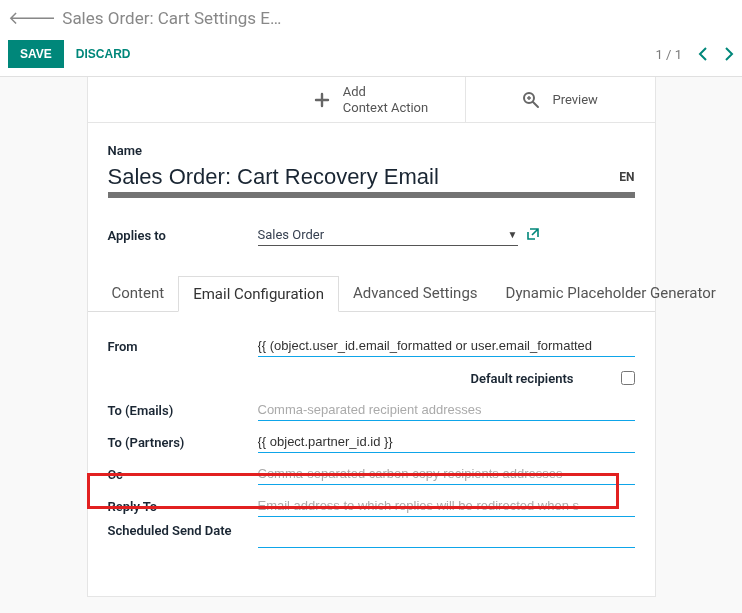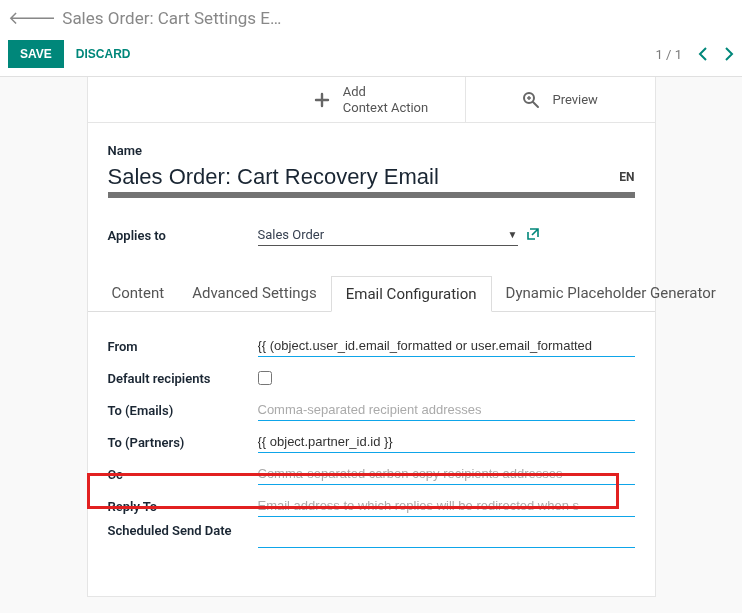--- a/index.html
+++ b/index.html
@@ -194,20 +194,21 @@
     color:#333;
   }
   .tab-body {
     padding: 18px 20px;
   }
   .config-row {
     display:flex;
     align-items:center;
     min-height: 32px;
     margin-bottom: 0;
+    justify-content: flex-end;
   }
   .config-label {
     width: 150px;
     font-weight: 600;
     color: #1a2633;
     font-size: 13px;
   }
   .config-input {
     flex:1;
     border:none;
@@ -304,22 +305,22 @@
               <svg width="14" height="14" viewBox="0 0 14 14">
                   <path d="M4 2h8v8M12 2L6 8M2 5v7h7" stroke="#00877a" stroke-width="1.6" fill="none"></path>
                 </svg>
             </span>
           </div>
         </div>
       </div>
 
       <div class="tabs" style="padding-left:10px;">
         <div class="tab">Content</div>
+        <div class="tab active">Email Configuration</div>
         <div class="tab">Advanced Settings</div>
-        <div class="tab active">Email Configuration</div>
         <div class="tab">Dynamic Placeholder Generator</div>
       </div>
 
       <div class="tab-body">
         <div class="config-row">
           <div class="config-label">From</div>
           <input class="config-input" value="{{ (object.user_id.email_formatted or user.email_formatted" style="">
         </div>
         <div class="config-row">
           <div class="config-label">Default recipients</div>

